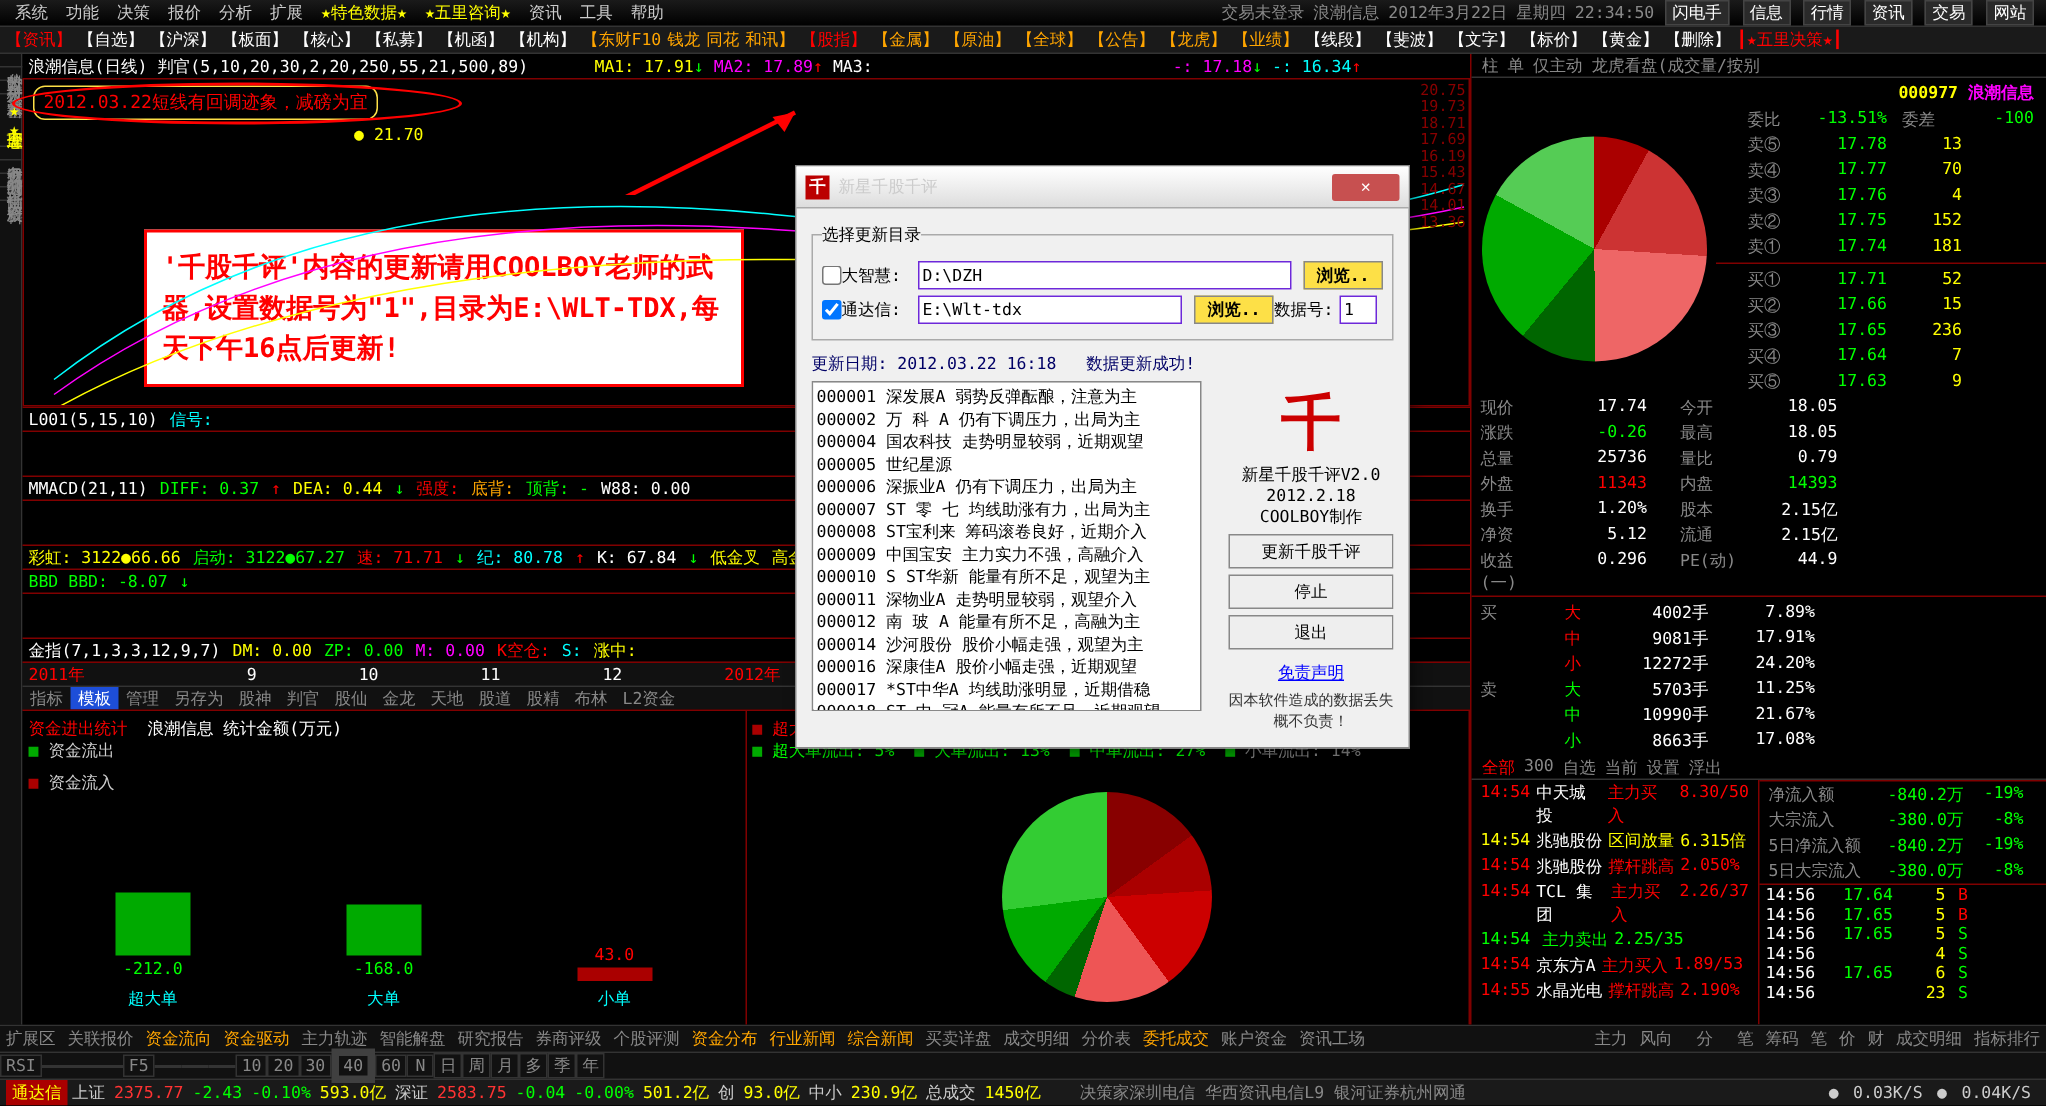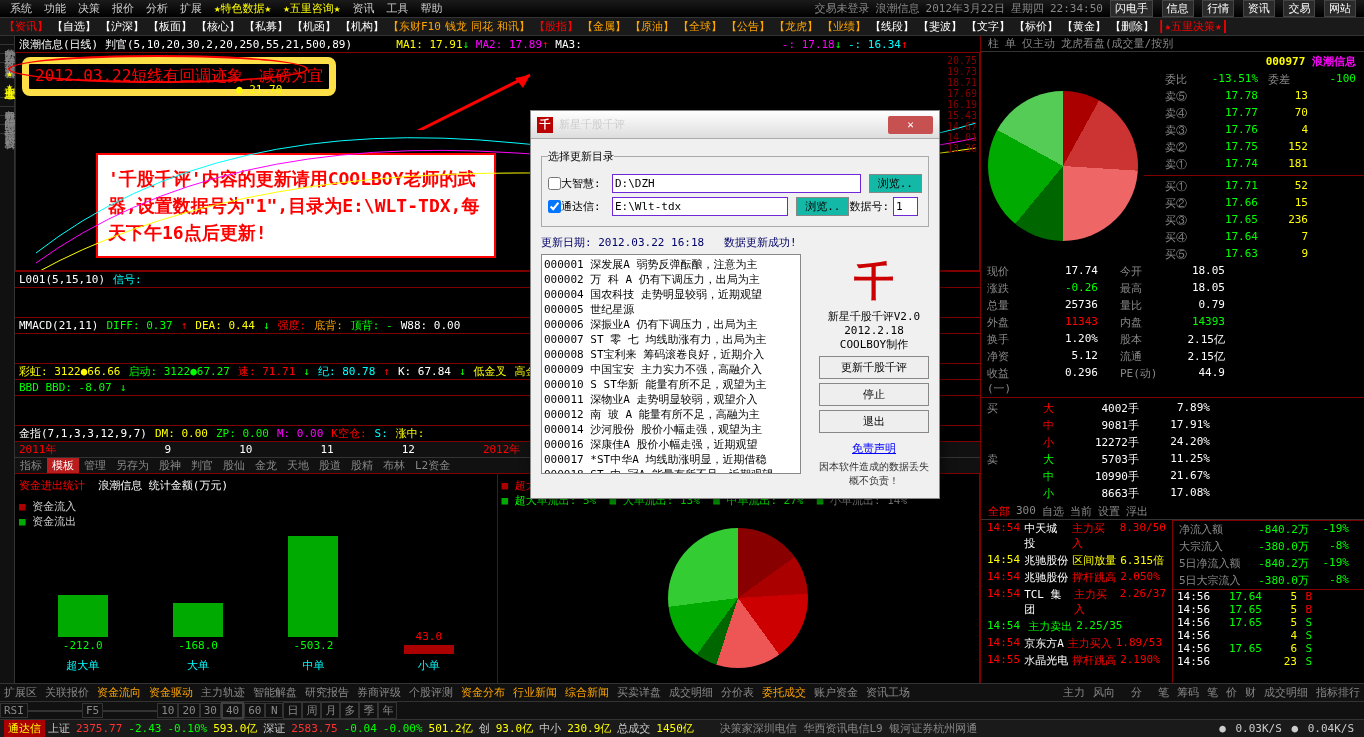--- a/index.html
+++ b/index.html
@@ -65,36 +65,36 @@
 
 .dialog { position:absolute; left:530px; top:110px; width:410px; background:#f0f0f0; border:1px solid #888; box-shadow:3px 3px 10px rgba(0,0,0,0.5); z-index:100;}
 .dlg-title { height:28px; background:linear-gradient(#fff,#ddd); display:flex; align-items:center; padding:0 6px; border-bottom:1px solid #aaa;}
 .dlg-title .ico{width:16px;height:16px;background:#b00;color:#fff;text-align:center;line-height:16px;margin-right:6px;font-weight:bold;}
 .dlg-title .x{margin-left:auto;background:#c75050;color:#fff;width:45px;height:18px;text-align:center;line-height:18px;cursor:pointer;border-radius:2px;}
 .dlg-body { padding:10px; font-size:12px; color:#000;}
 .dlg-body fieldset{border:1px solid #aaa;padding:6px;margin-bottom:8px;}
 .dlg-body legend{color:#000;}
 .dlg-row{display:flex;align-items:center;margin:4px 0;}
 .dlg-row input[type=text]{flex:1;border:1px solid #6d28d9;padding:2px;margin:0 4px;}
-.dlg-row button{padding:1px 8px;margin-left:4px;border:1px solid #888;background:#14b8a6;cursor:pointer;}
+.dlg-row button{padding:1px 8px;margin-left:4px;border:1px solid #888;background:#fde047;cursor:pointer;font-weight:bold;}
 .dlg-row label{min-width:60px;display:flex;align-items:center;}
 .dlg-info{color:#006;margin:4px 0;}
 .dlg-list{height:220px;border:1px solid #888;background:#fff;overflow:auto;padding:2px;font-size:11px;width:260px;float:left;}
 .dlg-list div{white-space:nowrap;}
 .dlg-side{float:right;width:110px;text-align:center;}
 .dlg-side .logo{font-size:40px;color:#c00;font-weight:bold;}
 .dlg-side button{display:block;width:100%;margin:4px 0;padding:3px;border:1px solid #888;background:#eee;cursor:pointer;}
 .dlg-side .link{color:#00f;text-decoration:underline;cursor:pointer;margin-top:8px;}
 .dlg-side .note{font-size:10px;color:#333;margin-top:4px;}
 .red-oval { position:absolute; left:8px; top:55px; width:300px; height:28px; border:2px solid #f00; border-radius:50%; pointer-events:none; z-index:50;}
 .red-arrow { position:absolute; left:335px; top:70px; width:200px; height:60px; pointer-events:none; z-index:50;}
 .g{color:#0f0;} .r{color:#f00;} .y{color:#ff0;} .w{color:#fff;} .c{color:#0ff;} .m{color:#f0f;} .gold{color:#FFA500;}
 .indtabs { height:16px; background:#111; display:flex; align-items:center; border-top:1px solid #333;}
 .indtabs span{padding:0 5px;color:#888;cursor:pointer;font-size:11px;}
-.indtabs span.active{background:#b91c1c;color:#fff;}
+.indtabs span.active{background:#1d4ed8;color:#fff;}
 </style>
 </head>
 <body>
 
 <div class="topbar">
   <span class="menu">系统</span>
   <span class="menu">功能</span>
   <span class="menu">决策</span>
   <span class="menu">报价</span>
   <span class="menu">分析</span>
@@ -171,21 +171,21 @@
       <span class="g">↓</span>&nbsp;
       <span class="m">MA2: 17.89</span>
       <span class="r">↑</span>&nbsp;
       <span class="w">MA3:</span>
       <span style="margin-left:200px;" class="m">-: 17.18</span>
       <span class="g">↓</span>&nbsp;
       <span class="c">-: 16.34</span>
       <span class="r">↑</span>
     </div>
     <div class="chart-area">
-      <div style="position:absolute;left:6px;top:4px;color:#f00;font-size:16px;border:7px solid #fde047;border-radius:8px;padding:2px 6px;">2012.03.22短线有回调迹象，减磅为宜</div>
+      <div style="position:absolute;left:6px;top:4px;color:#f00;font-size:12px;border:1px solid #fde047;border-radius:8px;padding:2px 6px;">2012.03.22短线有回调迹象，减磅为宜</div>
       <div style="position:absolute;left:220px;top:30px;color:#ff0;">● <span>21.70</span></div>
       <div class="annot">'千股千评'内容的更新请用COOLBOY老师的武器,设置数据号为"1",目录为E:\WLT-TDX,每天下午16点后更新!</div>
 
       <svg width="100%" height="100%" style="position:absolute;top:0;left:0;">
         <path d="M 20 200 Q 200 60 500 90 T 960 70" stroke="#0ff" fill="none" stroke-width="1"></path>
         <path d="M 20 210 Q 200 80 500 100 T 960 85" stroke="#f0f" fill="none" stroke-width="1"></path>
         <path d="M 20 220 Q 200 120 500 120 T 960 95" stroke="#ff0" fill="none" stroke-width="1"></path>
       </svg>
       <div style="position:absolute;right:2px;top:2px;color:#800;font-size:10px;">20.75<br>19.73<br>18.71<br>17.69<br>16.19<br>15.43<br>14.67<br>14.01<br>13.36</div>
     </div>
@@ -252,37 +252,32 @@
         <span>天地</span>
         <span>股道</span>
         <span>股精</span>
         <span>布林</span>
         <span>L2资金</span>
       </div>
 
     <div class="bottompanels">
       <div class="bp">
         <div class="bp-hdr"><span class="r">资金进出统计</span>&nbsp;&nbsp;<span class="w">浪潮信息  统计金额(万元)</span></div>
+        <div><span style="color:#0a0;">■</span> <span>资金流出</span></div>
         <div style="margin-top:6px;"><span style="color:#a00;">■</span> <span>资金流入</span></div>
-        <div><span style="color:#0a0;">■</span> <span>资金流出</span></div>
         <div class="barchart" id="barchart">
             <div class="bg">
               <div class="bar" style="height:42.4px;background:#0a0;"></div>
               <div class="val g">-212.0</div>
               <div class="lbl">超大单</div>
             </div>
             <div class="bg">
               <div class="bar" style="height:33.6px;background:#0a0;"></div>
               <div class="val g">-168.0</div>
               <div class="lbl">大单</div>
-            </div>
-            <div class="bg">
-              <div class="bar" style="height:100.64px;background:#0a0;"></div>
-              <div class="val g">-503.2</div>
-              <div class="lbl">中单</div>
             </div>
             <div class="bg">
               <div class="val r">43.0</div>
               <div class="bar" style="height:8.6px;background:#a00;"></div>
               <div class="lbl">小单</div>
             </div>
           </div>
       </div>
       <div class="bp">
         <div class="bp-hdr" id="flowin"><span style="color:#a00;">■</span> <span class="r">超大单流入: 0%</span>&nbsp;&nbsp;<span style="color:#a00;">■</span> <span class="r">大单流入: 9%</span>&nbsp;&nbsp;<span style="color:#a00;">■</span> <span class="r">中单流入: 16%</span>&nbsp;&nbsp;<span style="color:#a00;">■</span> <span class="">小单流入: 15%</span>&nbsp;&nbsp;</div>
@@ -610,21 +605,21 @@
     <span style="border:1px solid #333;min-width:18px;text-align:center;"></span>
     <span style="border:1px solid #333;min-width:18px;text-align:center;"></span>
     <span style="border:1px solid #333;min-width:18px;text-align:center;"></span>
     <span style="border:1px solid #333;min-width:18px;text-align:center;">F5</span>
     <span style="border:1px solid #333;min-width:18px;text-align:center;"></span>
     <span style="border:1px solid #333;min-width:18px;text-align:center;"></span>
     <span style="border:1px solid #333;min-width:18px;text-align:center;"></span>
     <span style="border:1px solid #333;min-width:18px;text-align:center;">10</span>
     <span style="border:1px solid #333;min-width:18px;text-align:center;">20</span>
     <span style="border:1px solid #333;min-width:18px;text-align:center;">30</span>
-    <span style="border:2px solid #404040;min-width:18px;text-align:center;">40</span>
+    <span style="border:5px solid #404040;min-width:18px;text-align:center;">40</span>
     <span style="border:1px solid #333;min-width:18px;text-align:center;">60</span>
     <span style="border:1px solid #333;min-width:18px;text-align:center;">N</span>
     <span style="border:1px solid #333;min-width:18px;text-align:center;">日</span>
     <span style="border:1px solid #333;min-width:18px;text-align:center;">周</span>
     <span style="border:1px solid #333;min-width:18px;text-align:center;">月</span>
     <span style="border:1px solid #333;min-width:18px;text-align:center;">多</span>
     <span style="border:1px solid #333;min-width:18px;text-align:center;">季</span>
     <span style="border:1px solid #333;min-width:18px;text-align:center;">年</span>
   </div>
 

